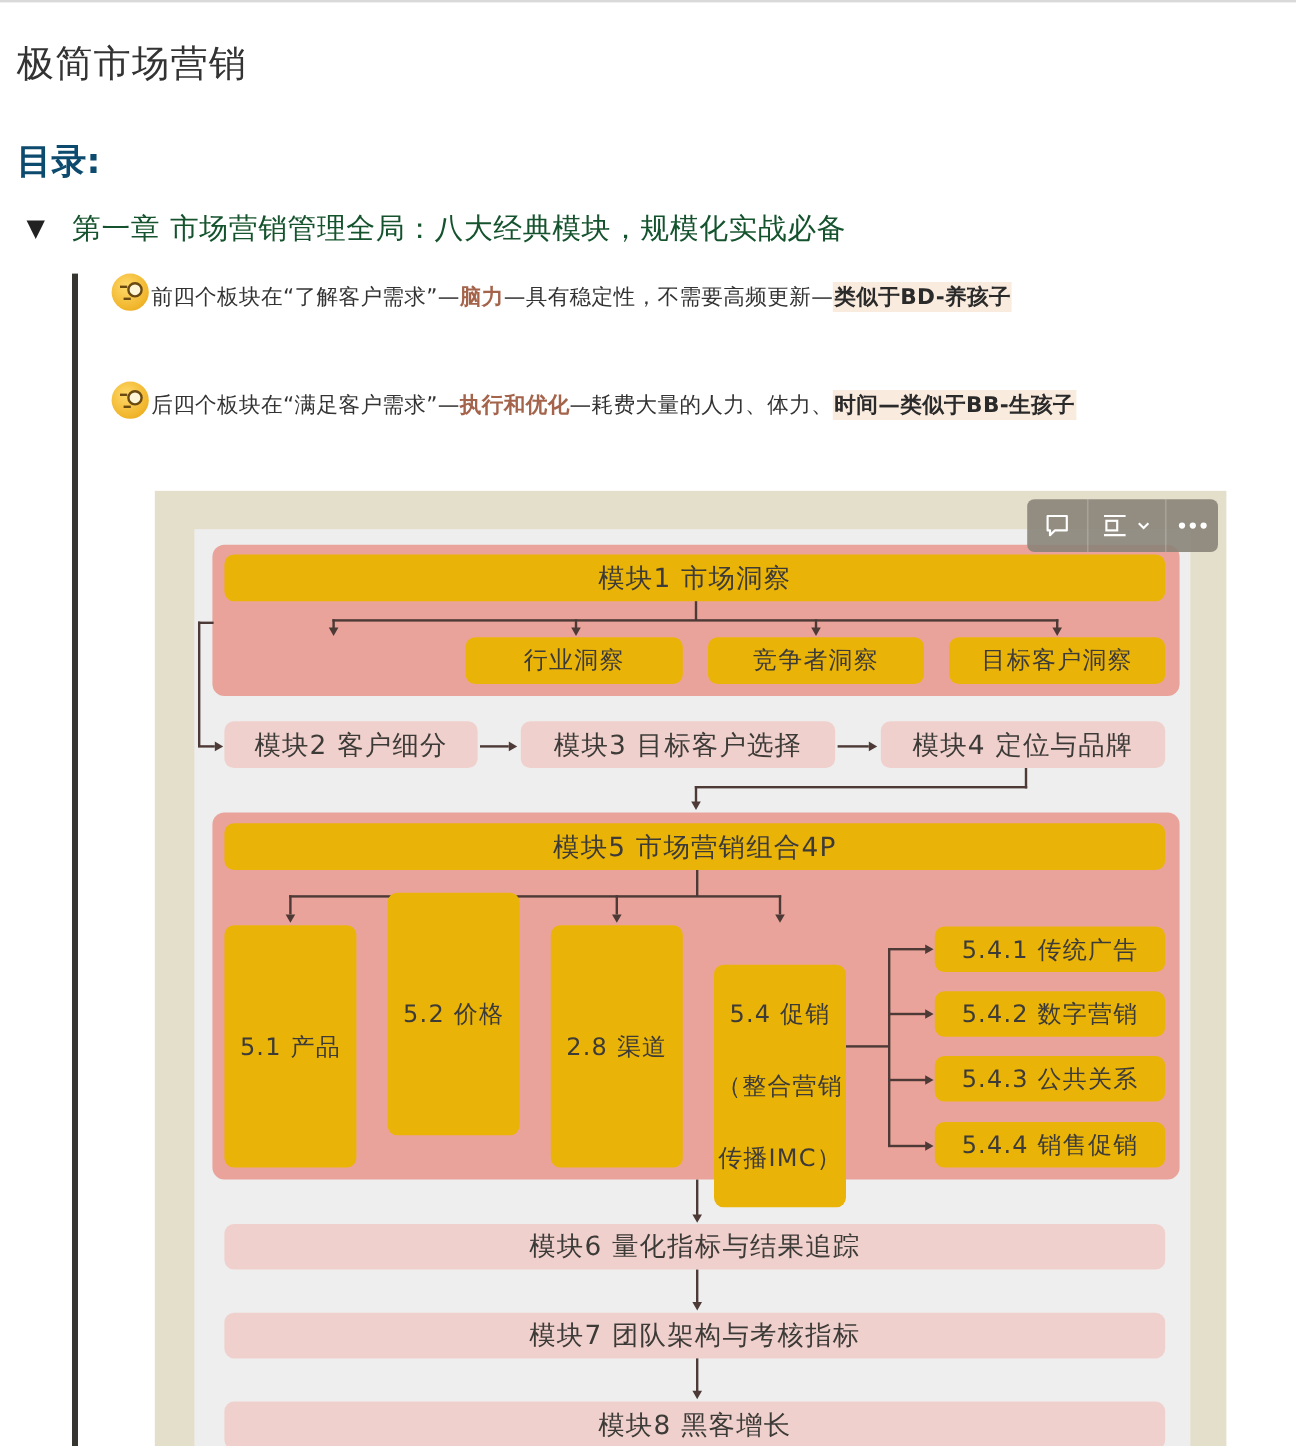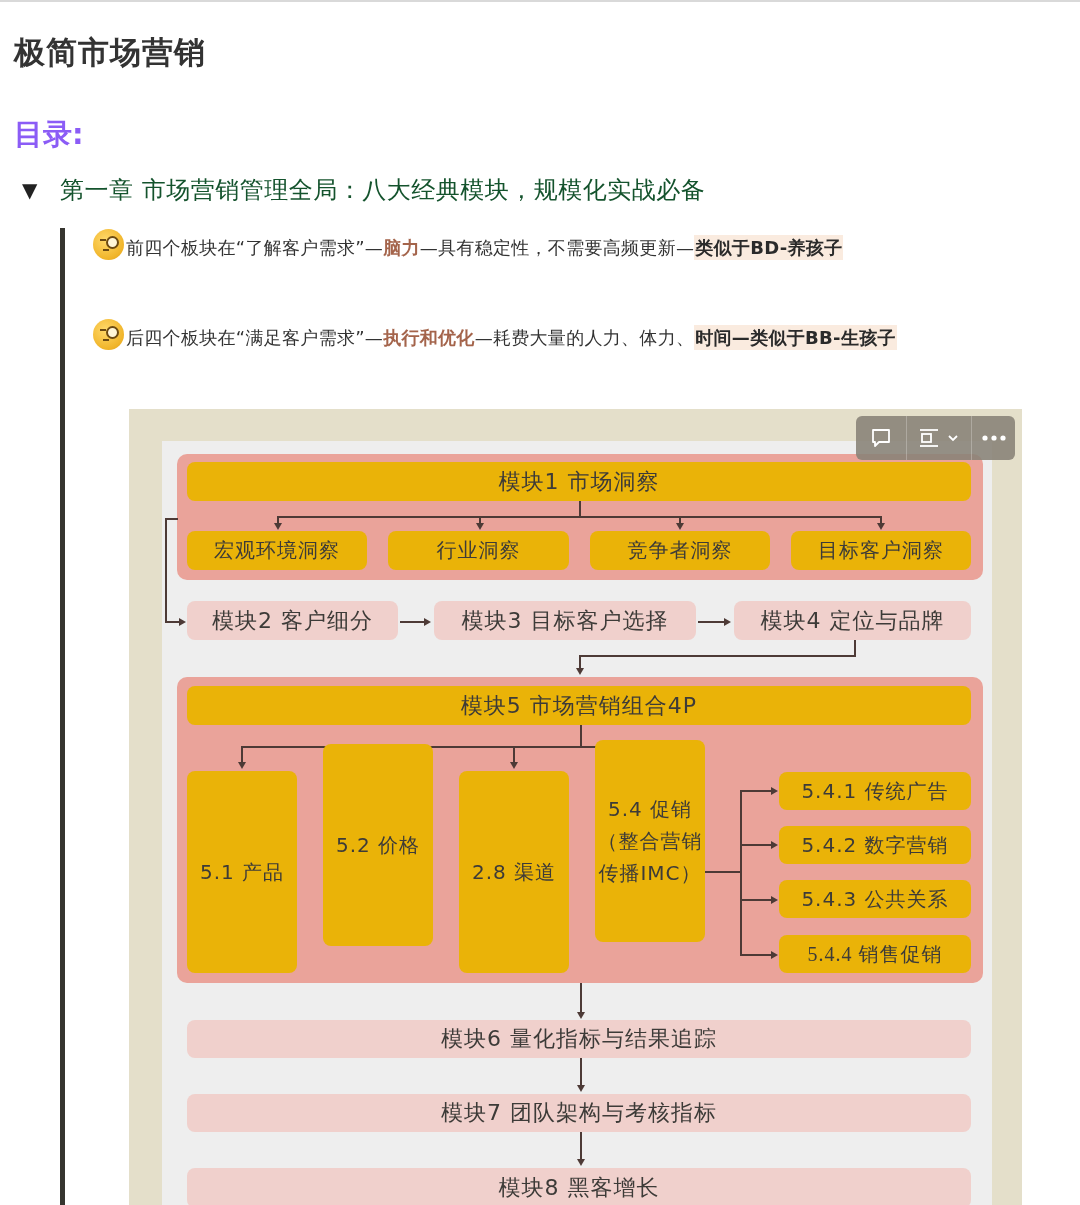--- a/index.html
+++ b/index.html
@@ -1,21 +1,21 @@
 <!DOCTYPE html>
 <html><head>
 <meta charset="utf-8">
 <style>
   * { box-sizing: border-box; margin: 0; padding: 0; }
   html, body { width: 1080px; height: 1205px; overflow: hidden; background: #ffffff; }
   body { font-family: "DejaVu Sans", "Liberation Sans", sans-serif; color: #333333; position: relative; }
   .topline { position: absolute; left: 0; top: 0; width: 1080px; height: 2px; background: #d9d9d9; }
 
-  .page-title { position: absolute; left: 14px; top: 32px; font-size: 31px; font-weight: bold; color: #333333; letter-spacing: 1px; }
-  .toc-heading { position: absolute; left: 14px; top: 115px; font-size: 29px; font-weight: bold; color: #8b5cf6; }
+  .page-title { position: absolute; left: 14px; top: 32px; font-size: 31px; font-weight: normal; color: #333333; letter-spacing: 1px; }
+  .toc-heading { position: absolute; left: 14px; top: 115px; font-size: 29px; font-weight: bold; color: #0c4a6e; }
   .chapter-row { position: absolute; left: 22px; top: 172px; height: 36px; display: flex; align-items: center; }
   .toggle { font-size: 20px; color: #222; width: 38px; cursor: pointer; }
   .chapter-text { font-size: 24px; color: #14532d; letter-spacing: 0.5px; margin-left: 0px; }
 
   .quote-bar { position: absolute; left: 60px; top: 228px; width: 5px; height: 980px; background: #36352f; }
 
   .para { position: absolute; left: 93px; width: 975px; font-size: 18px; line-height: 40px; color: #333333; letter-spacing: 0.3px; }
   .para.p1 { top: 228px; }
   .para.p2 { top: 318px; }
   .emoji { display: inline-block; width: 31px; height: 31px; border-radius: 50%; background: radial-gradient(circle at 40% 35%, #ffd96a, #f0b429 70%, #d99a1a); vertical-align: -6px; position: relative; margin-right: 2px; }
@@ -78,21 +78,20 @@
   <div class="line-v" style="left:579px;top:501px;height:16px;"></div>
   <div class="line-h" style="left:277px;top:516px;width:605px;"></div>
   <div class="line-v" style="left:277px;top:516px;height:8px;"></div>
   <div class="line-v" style="left:479px;top:516px;height:8px;"></div>
   <div class="line-v" style="left:679px;top:516px;height:8px;"></div>
   <div class="line-v" style="left:880px;top:516px;height:8px;"></div>
   <div class="arr-d" style="left:274px;top:523px;"></div>
   <div class="arr-d" style="left:476px;top:523px;"></div>
   <div class="arr-d" style="left:676px;top:523px;"></div>
   <div class="arr-d" style="left:877px;top:523px;"></div>
-  <div class="box small" style="left:187px;top:531px;width:180px;height:39px;">宏观环境洞察</div>
   <div class="box small" style="left:388px;top:531px;width:181px;height:39px;">行业洞察</div>
   <div class="box small" style="left:590px;top:531px;width:180px;height:39px;">竞争者洞察</div>
   <div class="box small" style="left:791px;top:531px;width:180px;height:39px;">目标客户洞察</div>
 
   <div class="line-h" style="left:165px;top:518px;width:13px;"></div>
   <div class="line-v" style="left:165px;top:518px;height:104px;"></div>
   <div class="line-h" style="left:165px;top:621px;width:14px;"></div>
   <div class="arr-r" style="left:179px;top:618px;"></div>
 
   <div class="box light" style="left:187px;top:601px;width:211px;height:39px;">模块2  客户细分</div>
@@ -117,41 +116,41 @@
   <div class="line-v" style="left:513px;top:746px;height:16px;"></div>
   <div class="line-v" style="left:649px;top:746px;height:16px;"></div>
   <div class="arr-d" style="left:238px;top:762px;"></div>
   <div class="arr-d" style="left:374px;top:762px;"></div>
   <div class="arr-d" style="left:510px;top:762px;"></div>
   <div class="arr-d" style="left:646px;top:762px;"></div>
 
   <div class="box tall" style="left:187px;top:771px;width:110px;height:202px;">5.1  产品</div>
   <div class="box tall" style="left:323px;top:744px;width:110px;height:202px;">5.2  价格</div>
   <div class="box tall" style="left:459px;top:771px;width:110px;height:202px;">2.8  渠道</div>
-  <div class="box tall" style="left:595px;top:740px;width:110px;height:202px;">
+  <div class="box tall" style="left:595px;top:804px;width:110px;height:202px;gap:28px;">
     <span>5.4  促销</span>
     <span>（整合营销</span>
     <span>传播IMC）</span>
   </div>
 
   <div class="line-h" style="left:705px;top:871px;width:36px;"></div>
   <div class="line-v" style="left:740px;top:790px;height:165px;"></div>
   <div class="line-h" style="left:740px;top:790px;width:32px;"></div>
   <div class="line-h" style="left:740px;top:844px;width:32px;"></div>
   <div class="line-h" style="left:740px;top:899px;width:32px;"></div>
   <div class="line-h" style="left:740px;top:954px;width:32px;"></div>
   <div class="arr-r" style="left:771px;top:787px;"></div>
   <div class="arr-r" style="left:771px;top:841px;"></div>
   <div class="arr-r" style="left:771px;top:896px;"></div>
   <div class="arr-r" style="left:771px;top:951px;"></div>
 
   <div class="box small" style="left:779px;top:772px;width:192px;height:38px;">5.4.1  传统广告</div>
   <div class="box small" style="left:779px;top:826px;width:192px;height:38px;">5.4.2  数字营销</div>
   <div class="box small" style="left:779px;top:880px;width:192px;height:38px;">5.4.3  公共关系</div>
-  <div class="box small" style="left:779px;top:935px;width:192px;height:38px;font-family:Liberation Serif, serif;">5.4.4  销售促销</div>
+  <div class="box small" style="left:779px;top:935px;width:192px;height:38px;">5.4.4  销售促销</div>
 
   <div class="line-v" style="left:580px;top:983px;height:30px;"></div>
   <div class="arr-d" style="left:577px;top:1012px;"></div>
   <div class="box light" style="left:187px;top:1020px;width:784px;height:38px;">模块6  量化指标与结果追踪</div>
   <div class="line-v" style="left:580px;top:1058px;height:28px;"></div>
   <div class="arr-d" style="left:577px;top:1085px;"></div>
   <div class="box light" style="left:187px;top:1094px;width:784px;height:38px;">模块7  团队架构与考核指标</div>
   <div class="line-v" style="left:580px;top:1132px;height:28px;"></div>
   <div class="arr-d" style="left:577px;top:1159px;"></div>
   <div class="box light" style="left:187px;top:1168px;width:784px;height:40px;">模块8  黑客增长</div>

